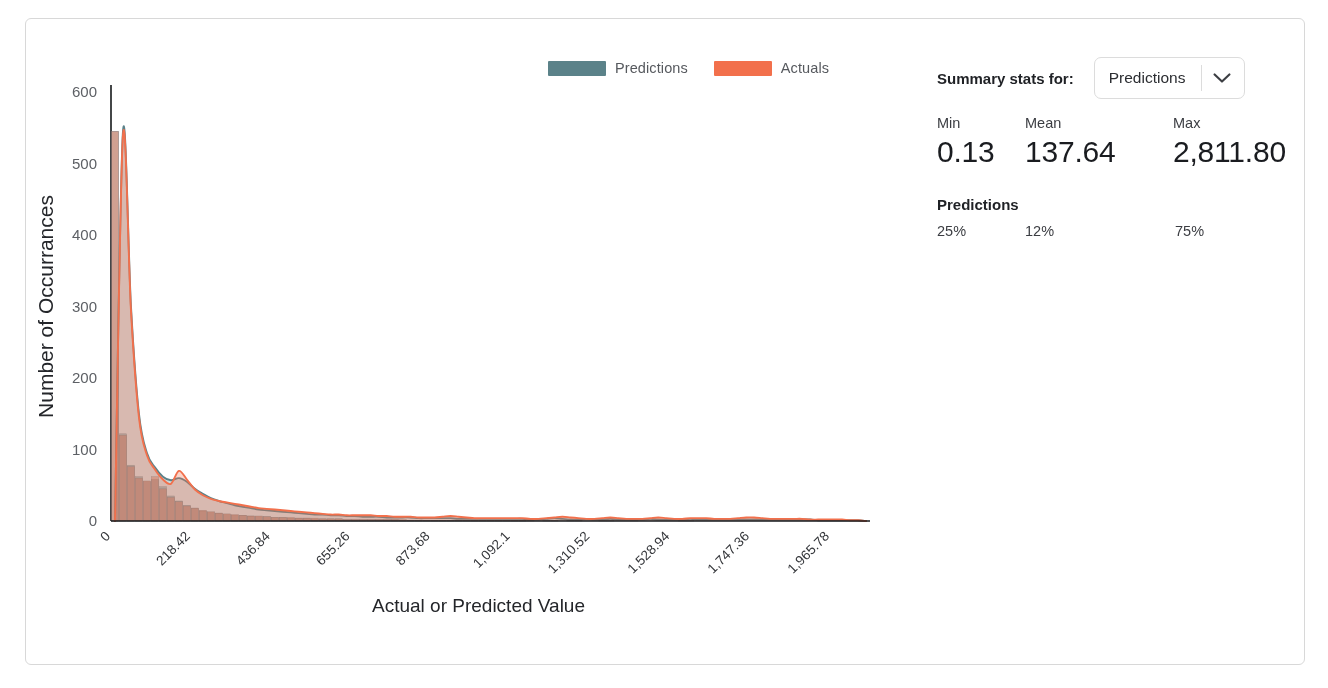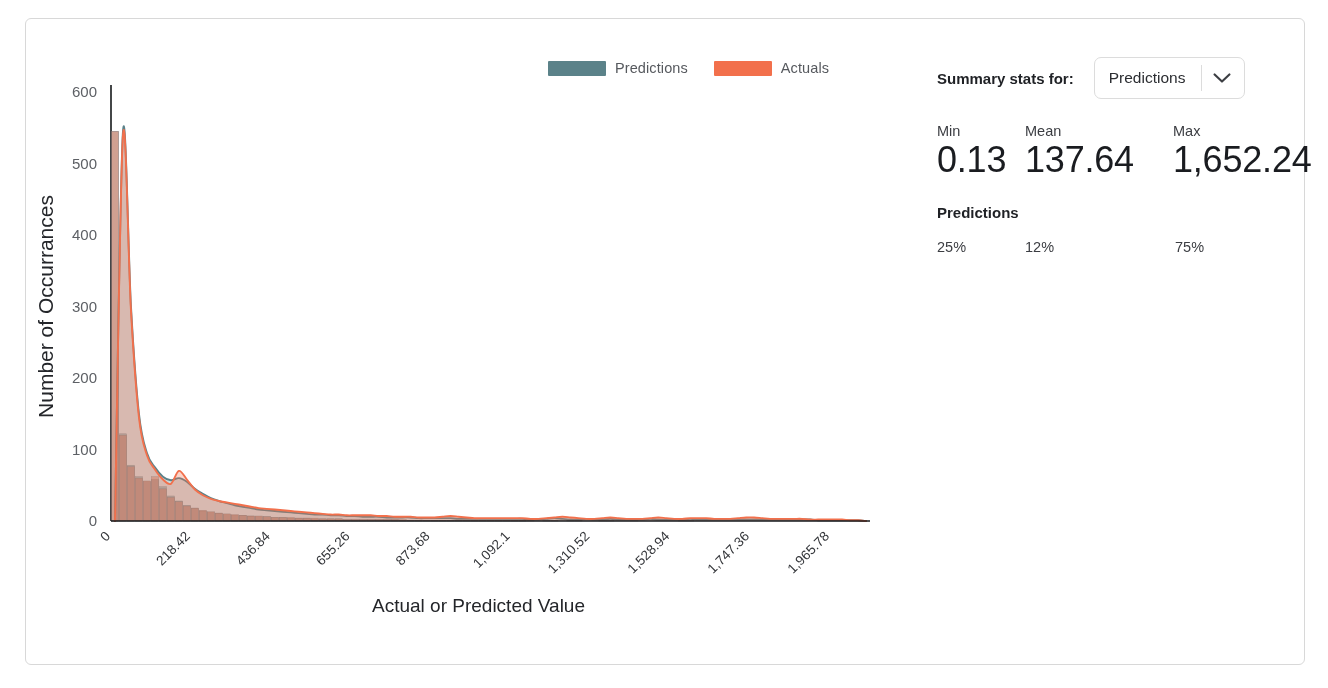--- a/index.html
+++ b/index.html
@@ -131,33 +131,33 @@
   .select-chevron {
     width: 40px;
     display: flex;
     align-items: center;
     justify-content: center;
   }
 
   .stat-row {
     display: grid;
     grid-template-columns: 88px 148px auto;
-    margin-top: 20px;
+    margin-top: 12px;
   }
   .stat-row.pct {
     grid-template-columns: 88px 150px auto;
-    margin-top: 16px;
+    margin-top: 8px;
   }
   .stat-key {
     font-size: 14.5px;
     color: #3b3d42;
     line-height: 21px;
   }
   .stat-val {
-    font-size: 36px;
+    font-size: 30px;
     color: #1a1c20;
     line-height: 36px;
     letter-spacing: -.2px;
     white-space: nowrap;
   }
   .section-title {
     margin-top: 26px;
     font-size: 15px;
     font-weight: bold;
     color: #1f2125;
@@ -343,21 +343,21 @@
     </div>
 
     <div class="stat-row">
       <span class="stat-key">Min</span>
       <span class="stat-key">Mean</span>
       <span class="stat-key">Max</span>
     </div>
     <div class="stat-row" style="margin-top:0">
       <span class="stat-val">0.13</span>
       <span class="stat-val">137.64</span>
-      <span class="stat-val">1,652.24</span>
+      <span class="stat-val">2,811.80</span>
     </div>
 
     <div class="section-title">Predictions</div>
 
     <div class="stat-row pct">
       <span class="stat-key">25%</span>
       <span class="stat-key">12%</span>
       <span class="stat-key">75%</span>
     </div>
   </div>

